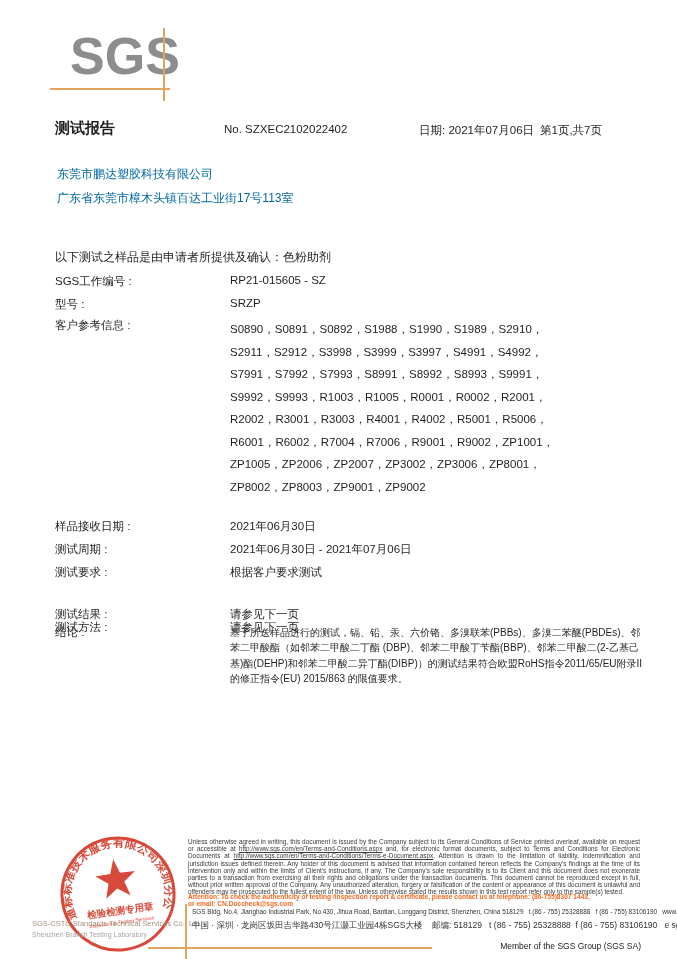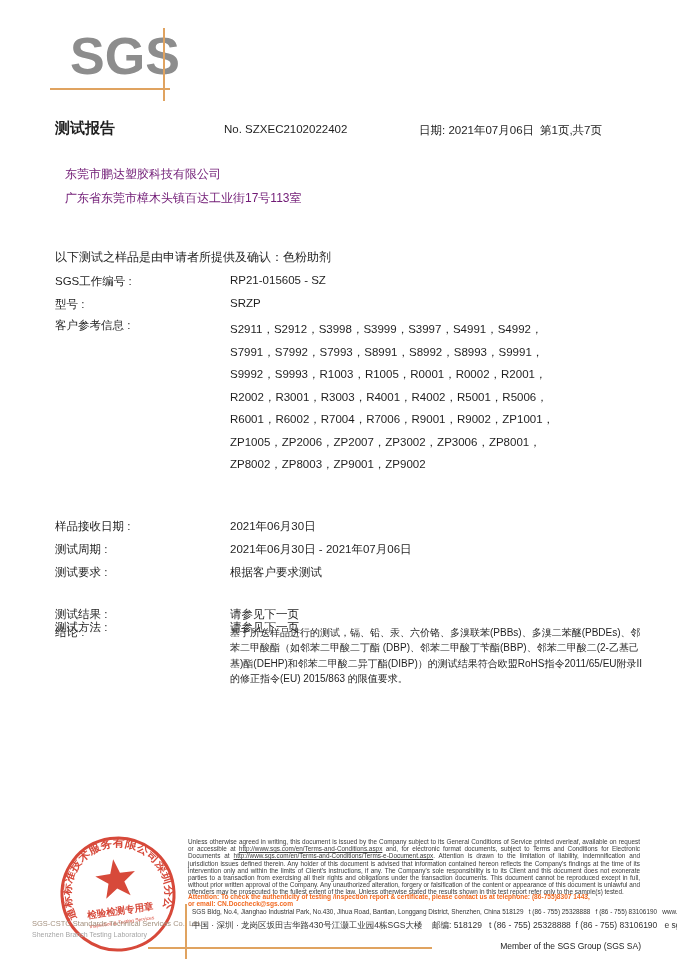--- a/index.html
+++ b/index.html
@@ -16,21 +16,21 @@
   .crop { background:#e0a360; }
   .hdr-hline { left:50px; top:88px; width:120px; height:2px; }
   .hdr-vline { left:163px; top:28px; width:2px; height:73px; }
   .title { left:55px; top:119px; font-size:15px; font-weight:bold; color:#1f1f1f; }
   .meta  { top:123px; font-size:11.5px; color:#1f1f1f; }
   .m-no   { left:216px;padding-left:8px; }
   .m-date { left:419px; }
   .m-page { left:540px; }
 
   
-  .appl { left:65px; font-size:12px; color:#701a75; }
+  .appl { left:57px; font-size:12px; color:#0369a1; }
   .appl-name { top:166px; }
   .appl-addr { top:190px; }
   .intro { left:55px; top:249px; font-size:12px; color:#1f1f1f; }
 
   
   .lbl { left:55px; font-size:11.5px; color:#1f1f1f;text-align:right; }
   .val { left:230px; font-size:11.5px; color:#1f1f1f; }
   .r0 { top:274px; } .r1 { top:297px; }
   .ref-lbl { top:318px; }
   .ref-lines { left:230px; top:318px; font-size:11.5px; line-height:22.5px; color:#1f1f1f; }
@@ -76,20 +76,21 @@
   <div class="abs intro">以下测试之样品是由申请者所提供及确认：色粉助剂</div>
 
   <div class="abs lbl r0">SGS工作编号 :</div>
   <div class="abs val r0">RP21-015605 - SZ</div>
 
   <div class="abs lbl r1">型号 :</div>
   <div class="abs val r1">SRZP</div>
 
   <div class="abs lbl ref-lbl">客户参考信息 :</div>
   <div class="abs ref-lines">
+    <div>S0890，S0891，S0892，S1988，S1990，S1989，S2910，</div>
     <div>S2911，S2912，S3998，S3999，S3997，S4991，S4992，</div>
     <div>S7991，S7992，S7993，S8991，S8992，S8993，S9991，</div>
     <div>S9992，S9993，R1003，R1005，R0001，R0002，R2001，</div>
     <div>R2002，R3001，R3003，R4001，R4002，R5001，R5006，</div>
     <div>R6001，R6002，R7004，R7006，R9001，R9002，ZP1001，</div>
     <div>ZP1005，ZP2006，ZP2007，ZP3002，ZP3006，ZP8001，</div>
     <div>ZP8002，ZP8003，ZP9001，ZP9002</div>
   </div>
 
   <div class="abs lbl r3">样品接收日期 :</div>

